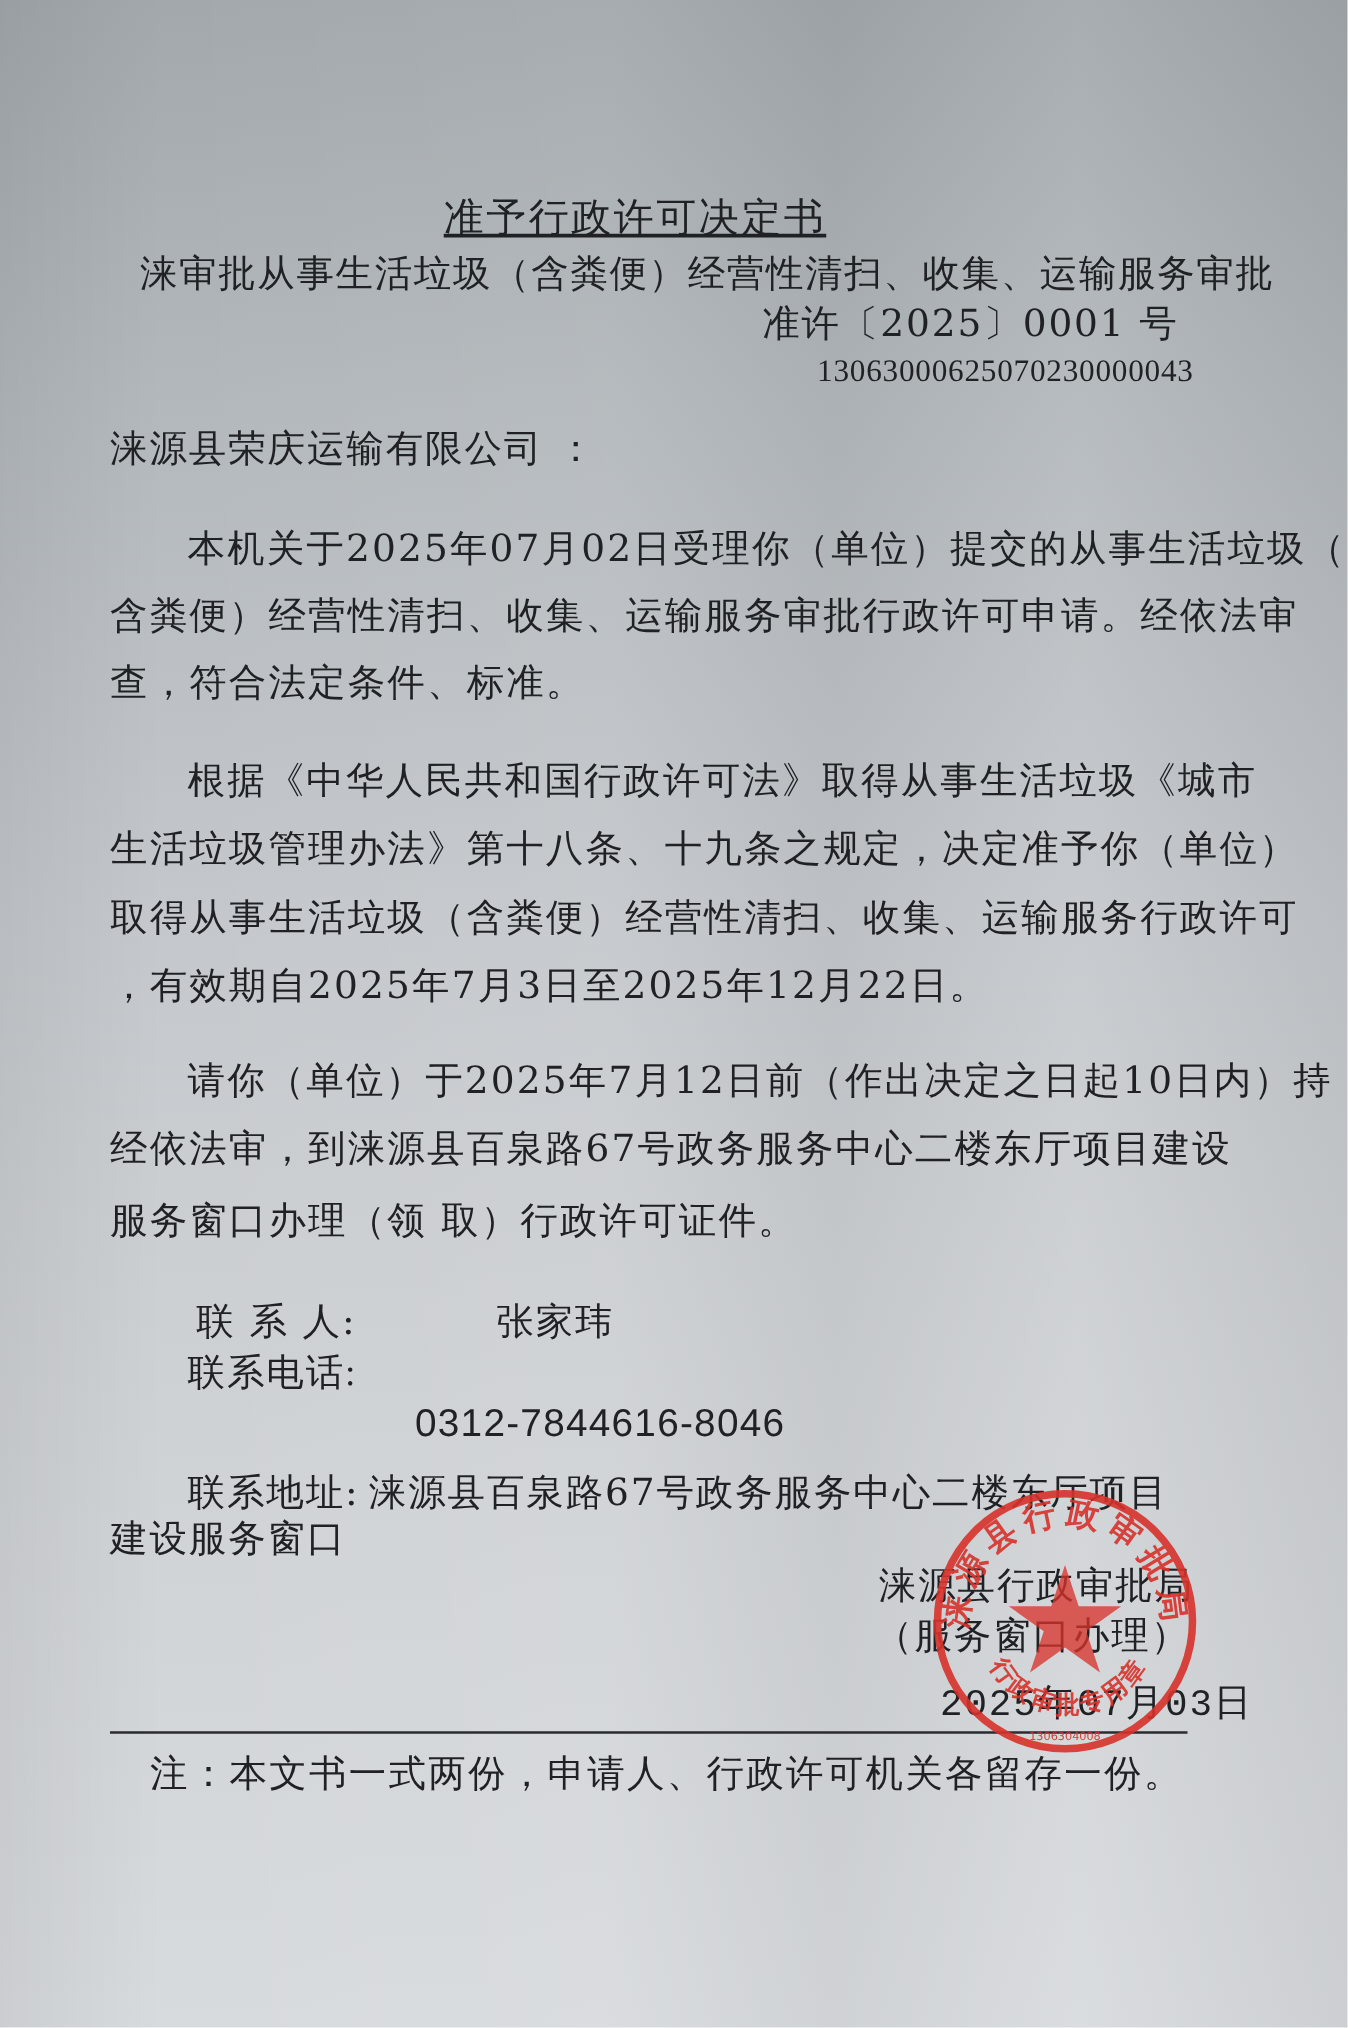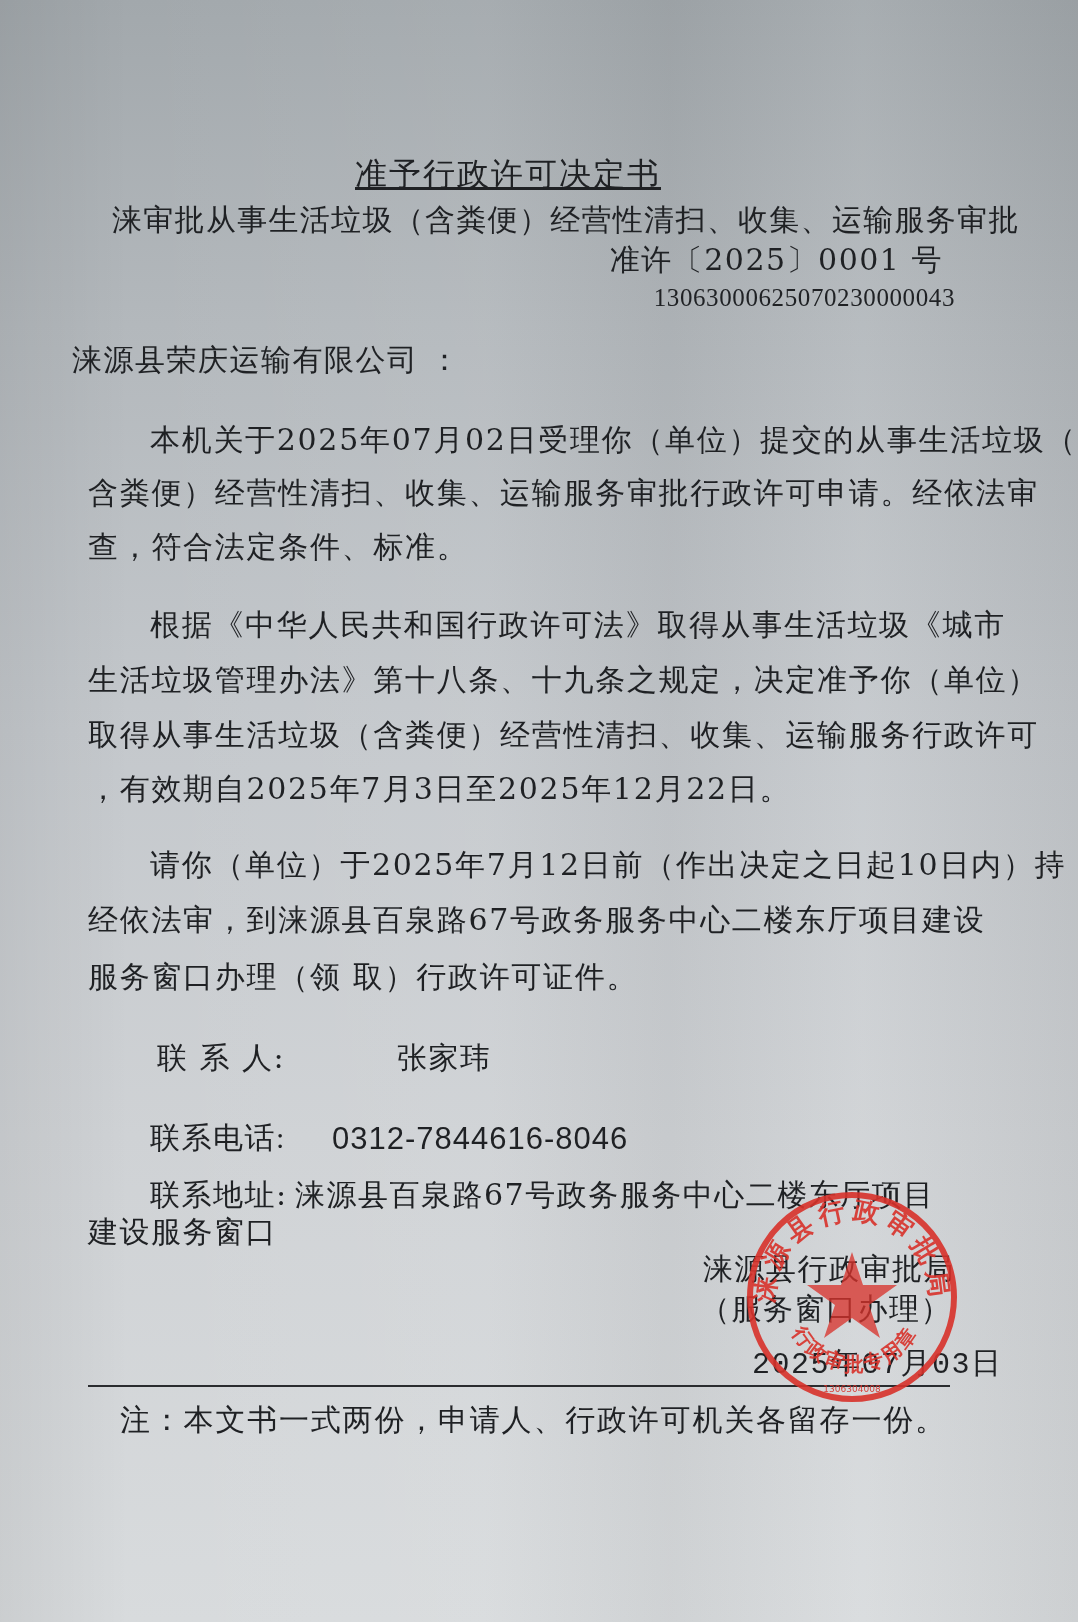--- a/index.html
+++ b/index.html
@@ -33,21 +33,21 @@
       font-size: 32px;
       line-height: 40px;
       letter-spacing: 2px;
       left: 355px;
       top: 154px;
       text-decoration: underline;
     }
     .subtitle { left: 112px; top: 205px; letter-spacing: 1.3px; }
     .docno { right: 135px; top: 245px; }
     .serial { right: 123px; top: 283px; font-family: "Liberation Serif", serif; font-size: 25px; letter-spacing: 0.6px; }
-    .addressee { left: 72px; top: 345px; text-align: right; }
+    .addressee { left: 88px; top: 345px; text-align: right; }
     .body-line { left: 88px; letter-spacing: 1.7px; }
     .indent { left: 150px; }
     .mono { font-family: Liberation Sans, sans-serif; font-size: 31px; letter-spacing: 1px; }
     .rule {
       position: absolute;
       left: 88px;
       top: 1385px;
       width: 862px;
       height: 2px;
       background: #2a2c2f;
@@ -84,21 +84,21 @@
 <div class="line body-line" style="top:720px">取得从事生活垃圾（含粪便）经营性清扫、收集、运输服务行政许可</div>
 <div class="line body-line" style="top:774px">，有效期自2025年7月3日至2025年12月22日。</div>
 
 <div class="line body-line indent" style="top:850px">请你（单位）于2025年7月12日前（作出决定之日起10日内）持</div>
 <div class="line body-line" style="top:905px">经依法审，到涞源县百泉路67号政务服务中心二楼东厅项目建设</div>
 <div class="line body-line" style="top:962px">服务窗口办理（领 取）行政许可证件。</div>
 
 <div class="line" style="left:157px; top:1043px;">联 系 人:</div>
 <div class="line" style="left:397px; top:1043px;">张家玮</div>
 
-<div class="line" style="left:150px; top:1123px;font-family:Liberation Serif, serif;">联系电话:</div>
+<div class="line" style="left:150px; top:1084px;font-family:Liberation Serif, serif;">联系电话:</div>
 <div class="line mono" style="left:332px; top:1124px;">0312-7844616-8046</div>
 
 <div class="line" style="left:150px; top:1180px;">联系地址:</div>
 <div class="line" style="left:295px; top:1180px;">涞源县百泉路67号政务服务中心二楼东厅项目</div>
 <div class="line" style="left:88px; top:1217px;">建设服务窗口</div>
 
 <div class="line" style="left:703px; top:1254px;">涞源县行政审批局</div>
 <div class="line" style="left:700px; top:1294px;">（服务窗口办理）</div>
 <div class="line" style="left:752px; top:1350px; font-family:Liberation Mono, monospace;">2025年07月03日</div>
 

